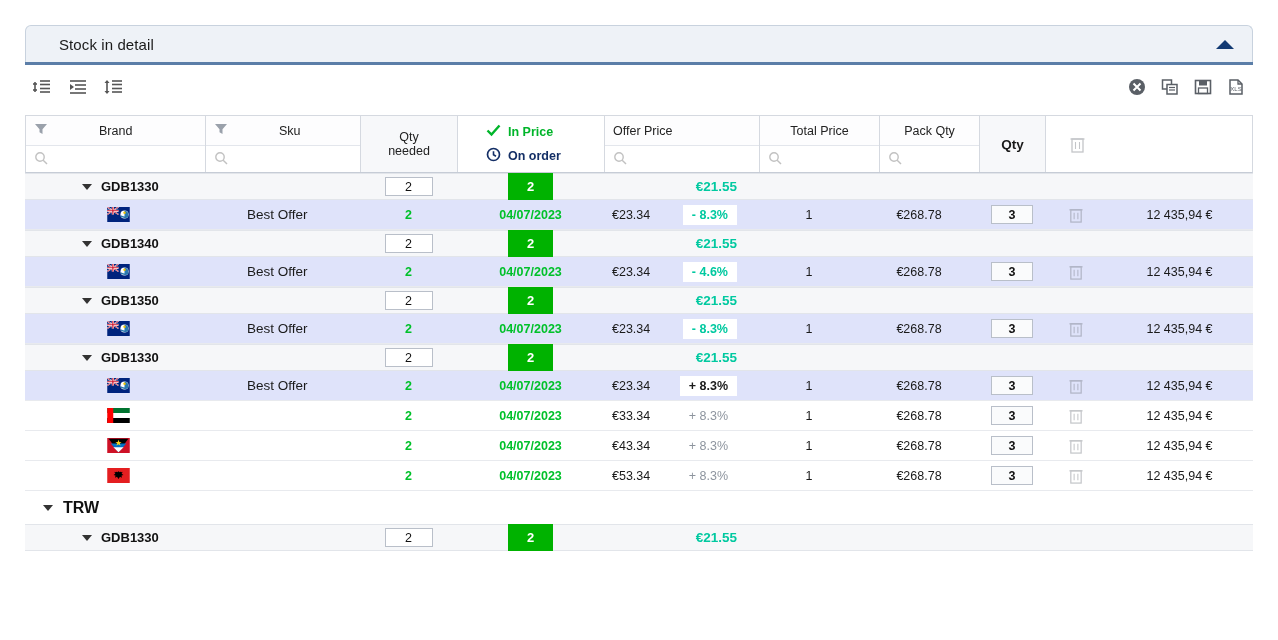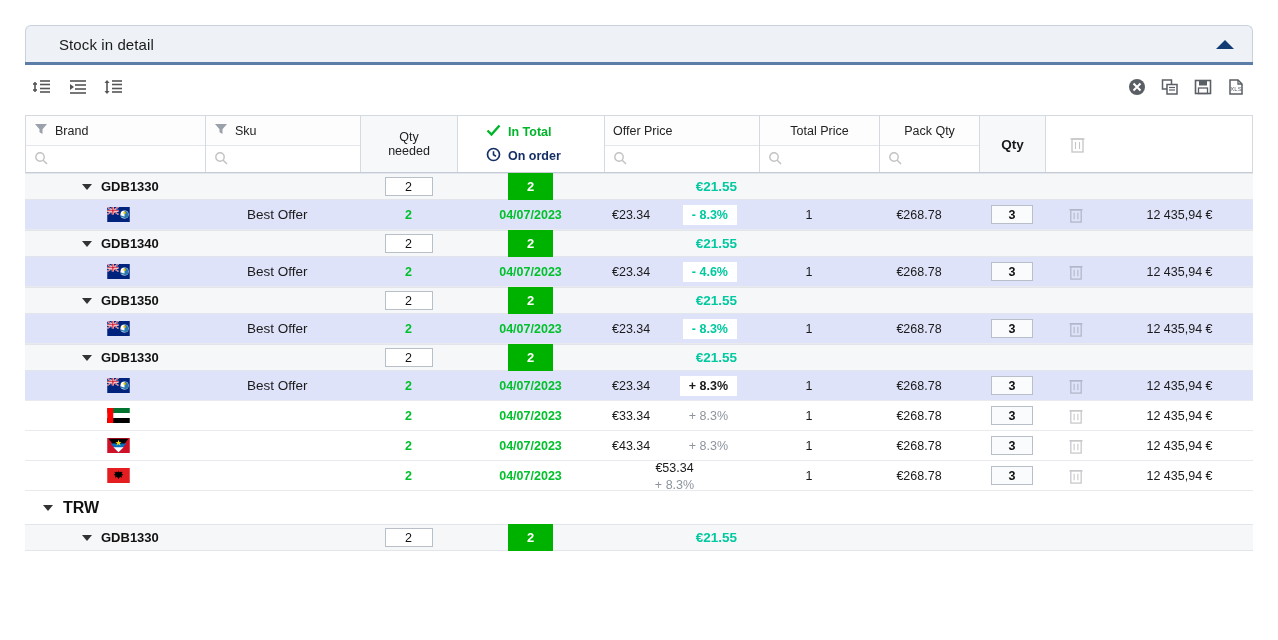--- a/index.html
+++ b/index.html
@@ -30,21 +30,21 @@
   .tb-btn svg{display:block;}
 
   
   .grid{position:absolute;left:25px;top:115px;width:1228px;height:525px;overflow:hidden;}
   .row{display:flex;width:1228px;box-sizing:border-box;}
 
   
   .hdr{height:58px;border:1px solid #d5d9e0;border-bottom:1px solid #c6ccd6;box-sizing:border-box;background:#fff;}
   .hcell{box-sizing:border-box;border-right:1px solid #d5d9e0;display:flex;flex-direction:column;background:#fdfdfe;}
   .hcell:last-child{border-right:none;}
-  .hcell .lbl{flex:0 0 29px;display:flex;align-items:center;padding:0 8px;font-size:12.5px;color:#222;}
+  .hcell .lbl{flex:0 0 29px;display:flex;align-items:center;padding:0 8px;font-size:12.5px;color:#222;gap:44px;}
   .hcell .srch{flex:1;display:flex;align-items:center;padding:0 8px;border-top:1px solid #e3e6ec;background:#fff;}
   .hcell.tall{justify-content:center;align-items:center;background:#f7f8fa;}
   .hcell.tall .ctext{font-size:12.5px;color:#222;line-height:1.15;text-align:center;padding:0 6px;}
   .hcell.plain{justify-content:center;align-items:center;background:#fff;}
   .hcell.bold{font-weight:bold;font-size:13.5px;}
   .funnel{margin-right:7px;flex:0 0 auto;}
   .mag{flex:0 0 auto;opacity:.45;}
   .stock-wrap{display:flex;flex-direction:column;justify-content:center;gap:7px;padding-left:28px;height:100%;}
   .stock-line{display:flex;align-items:center;gap:7px;font-size:12.5px;font-weight:bold;}
   .in-stock{color:#00b52a;}
@@ -214,21 +214,21 @@
       </div>
 
       <div class="hcell plain" style="width:147px;align-items:flex-start">
         <div class="stock-wrap">
           <div class="stock-line">
             <span>
               <svg width="15" height="13" viewBox="0 0 15 13">
                   <path d="M1.5 6.5 L5.5 10.5 L13.5 1.5" fill="none" stroke="#00b52a" stroke-width="2.4"></path>
                 </svg>
             </span>
-            <span class="in-stock">In Total</span>
+            <span class="in-stock">In Price</span>
           </div>
           <div class="stock-line">
             <span>
               <svg width="15" height="15" viewBox="0 0 15 15">
                   <circle cx="7.5" cy="7.5" r="6" fill="none" stroke="#142f66" stroke-width="1.7"></circle>
                   <path d="M7.5 4.2 V7.8 L10 9.2" fill="none" stroke="#142f66" stroke-width="1.6"></path>
                 </svg>
             </span>
             <span class="on-order">On order</span>
           </div>
@@ -675,21 +675,21 @@
           </div>
           <div class="c lft" style="width: 155px; padding-left: 42px; font-size: 13.5px;">
             <span></span>
           </div>
           <div class="c ctr" style="width: 97px;">
             <span class="green">2</span>
           </div>
           <div class="c ctr" style="width: 147px;">
             <span class="green">04/07/2023</span>
           </div>
-          <div class="c" style="width: 155px; justify-content: space-between; padding-left: 8px; padding-right: 22px; flex-direction: column;">
+          <div class="c" style="width: 155px; justify-content: space-between; padding-left: 8px; padding-right: 22px;">
             <span>€53.34</span>
             <span class="pct-box pct-gray">+ 8.3%</span>
           </div>
           <div class="c ctr" style="width: 100px;">
             <span>1</span>
           </div>
           <div class="c ctr" style="width: 120px;">
             <span>€268.78</span>
           </div>
           <div class="c ctr" style="width: 66px;">

